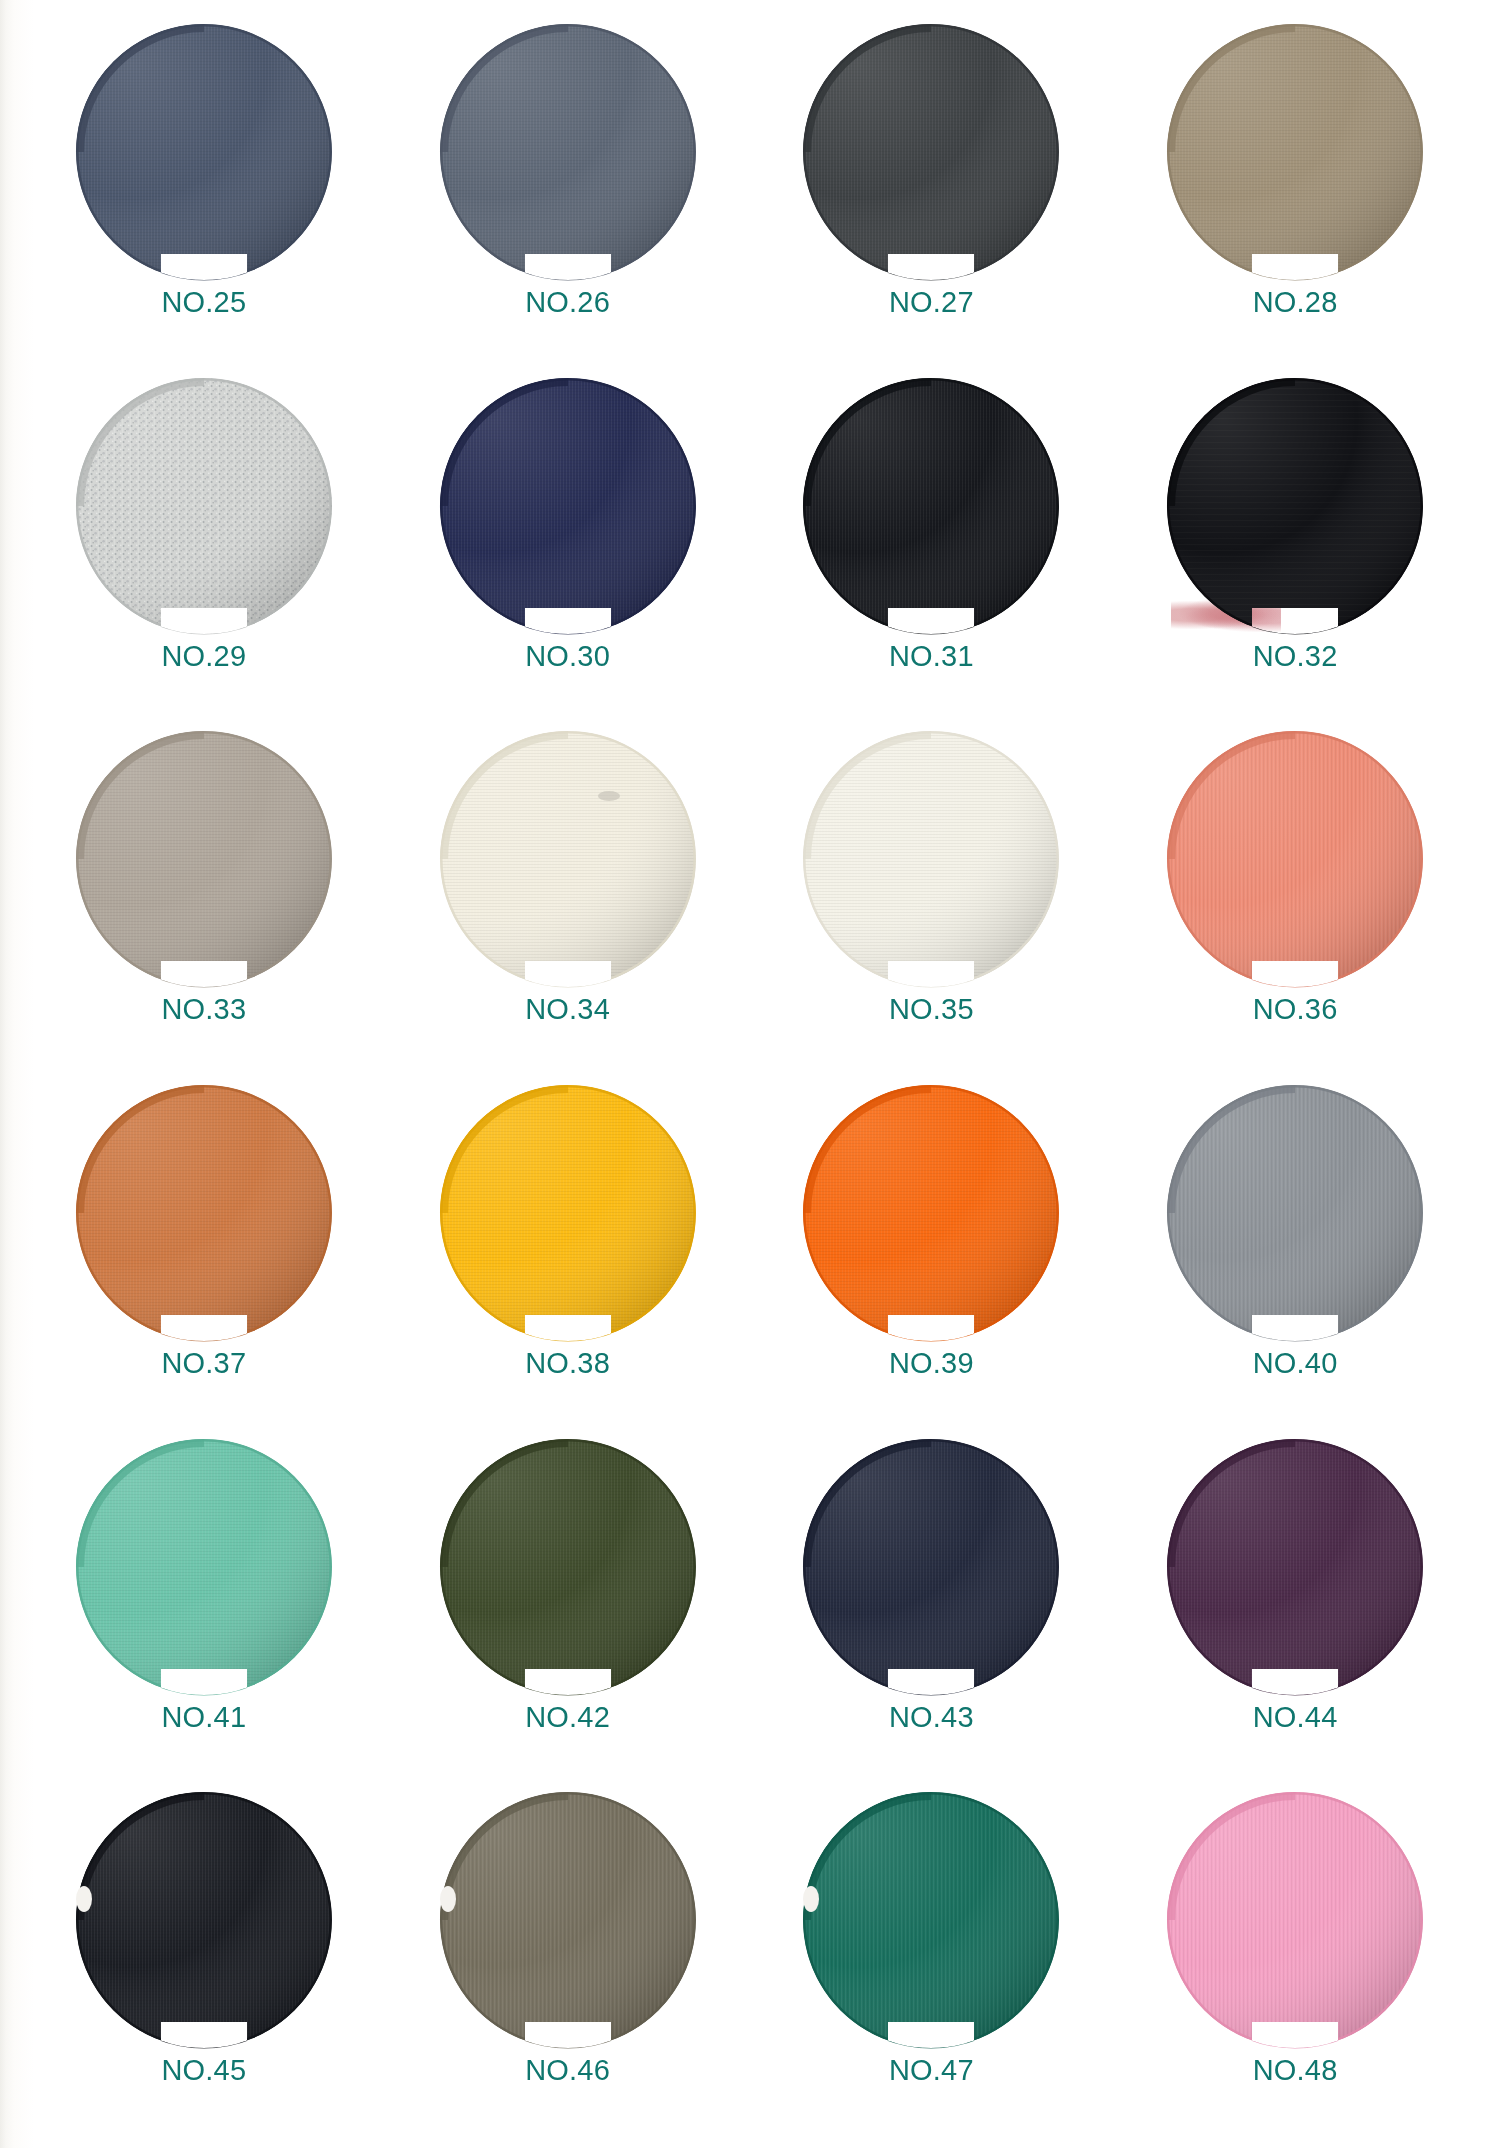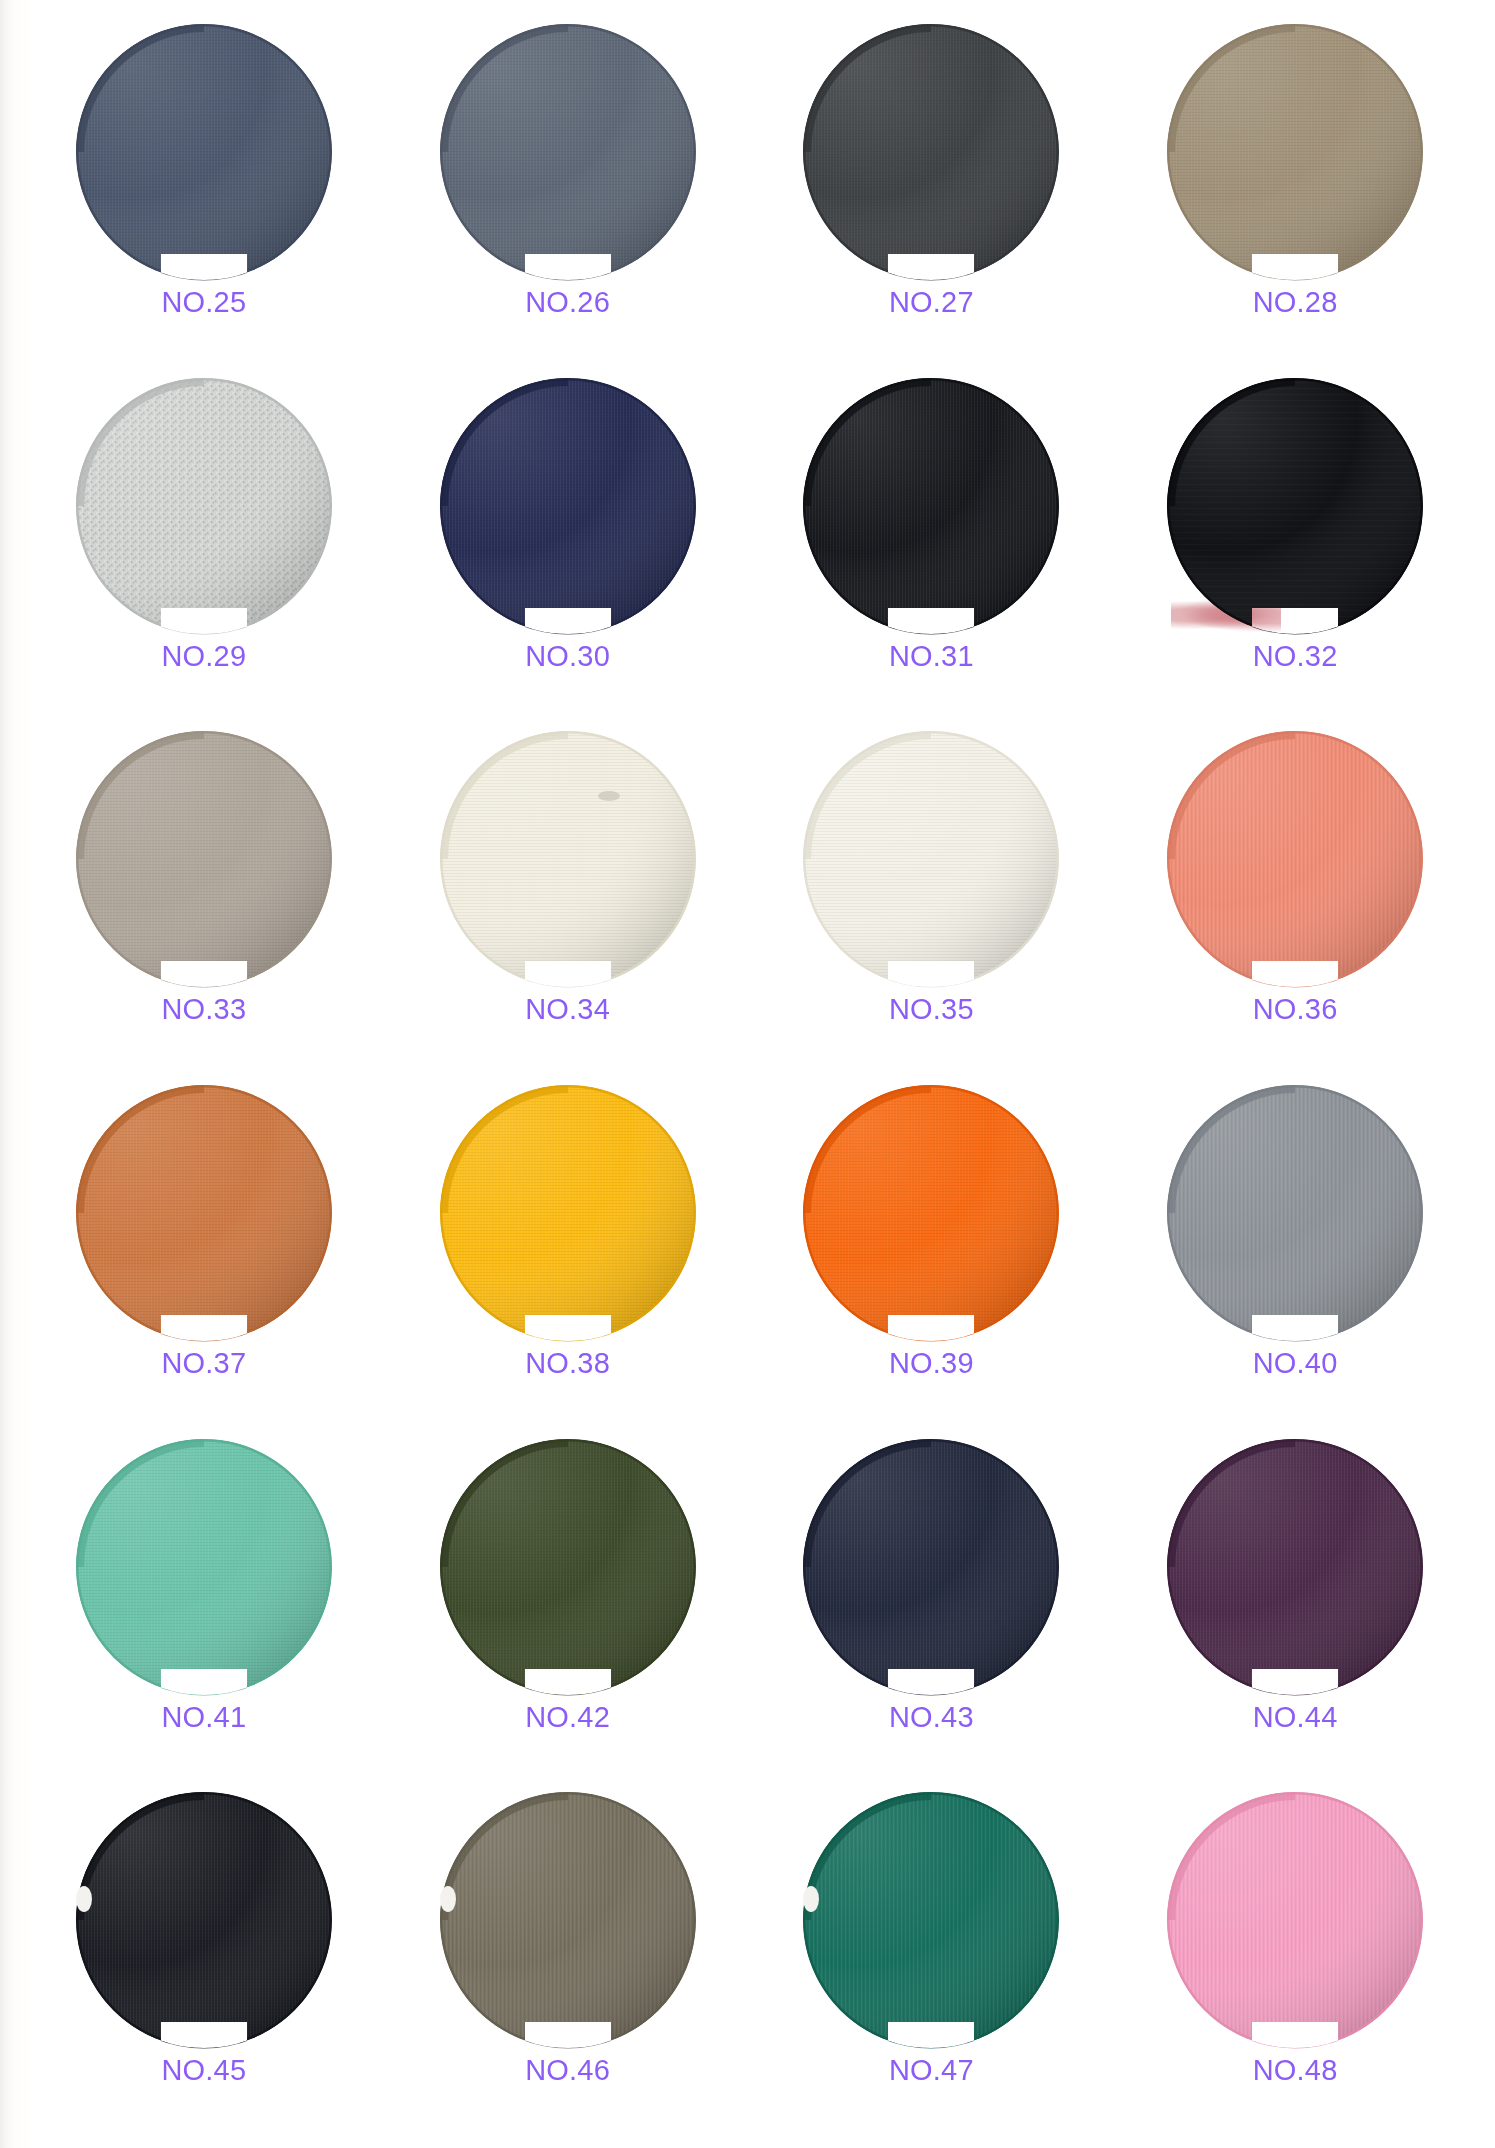--- a/index.html
+++ b/index.html
@@ -56,21 +56,21 @@
     left: 0;
     top: 0;
     width: 100%;
     height: 100%;
   }
   .chip svg { display: block; width: 100%; height: 100%; }
 
   .label {
     font-size: 29px;
     letter-spacing: 0.2px;
-    color: #8b5cf6;
+    color: #0f766e;
     margin-top: 2px;
     font-family: "Liberation Sans", sans-serif;
     white-space: nowrap;
   }
 
   
   .artifact {
     position: absolute;
     pointer-events: none;
   }

